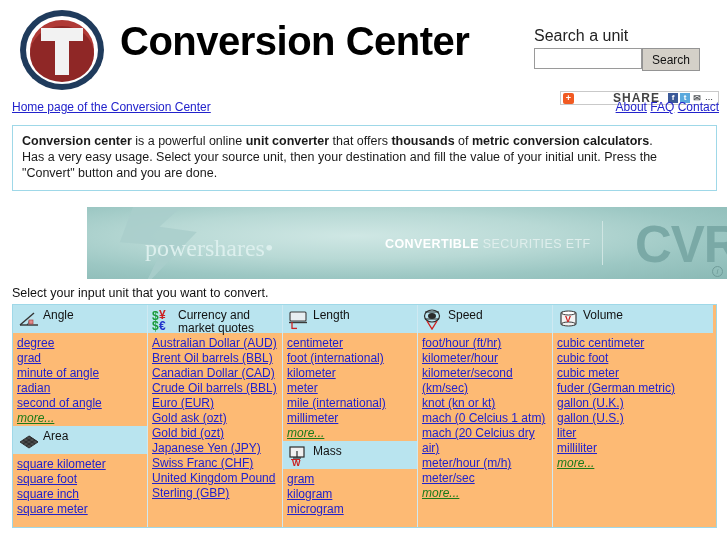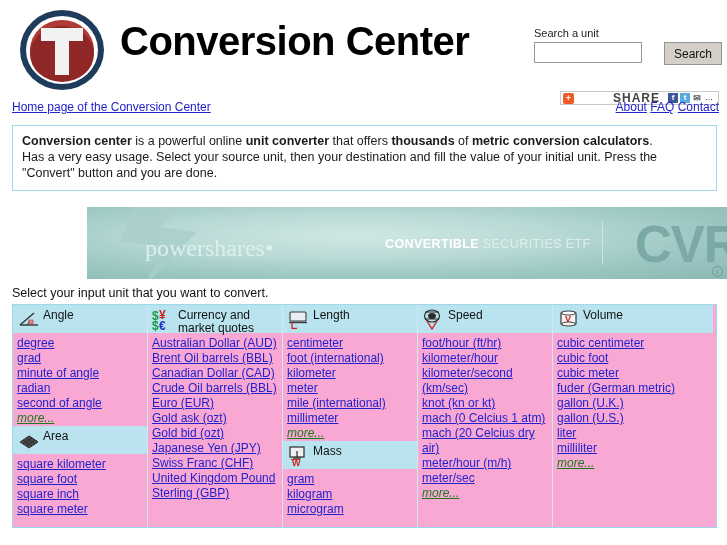--- a/index.html
+++ b/index.html
@@ -30,33 +30,33 @@
     letter-spacing: -0.5px;
     color: #000000;
     white-space: nowrap;
     font-family: "Liberation Sans", sans-serif;
   }
   .search-box {
     position: absolute; left: 534px; top: 27px;
     width: 185px;
   }
   .search-label {
-    font-size: 11px; color: #222; margin-bottom: 3px; display: block;
+    font-size: 16px; color: #222; margin-bottom: 3px; display: block;
   }
   .search-row { display: flex; align-items: stretch; }
   .search-input {
     width: 108px; height: 21px;
     border: 1px solid #9a9a9a;
     background: #ffffff;
     font-size: 12px;
     padding: 1px 3px;
     font-family: "Liberation Sans", sans-serif;
   }
   .search-btn {
-    margin-left: 22px;
+    margin-left: 0;
     height: 23px;
     padding: 0 9px;
     background: #d4d0c8;
     border: 1px solid #949494;
     font-size: 12px;
     color: #111;
     cursor: pointer;
     font-family: "Liberation Sans", sans-serif;
   }
 
@@ -179,21 +179,21 @@
   }
   .select-line b { font-weight: normal; }
 
   
   .unit-table {
     margin: 0 10px 0 12px;
     border: 1px solid #9fd8e8;
     display: flex;
     height: 224px;
     overflow: hidden;
-    background: #f9a8d4;
+    background: #fdba74;
   }
   .ucol {
     width: 135px;
     border-right: 1px solid #cfe9f2;
     overflow: hidden;
   }
   .ucol:last-child { border-right: none; width: 160px; }
   .cat-head {
     background: #b9e4ef;
     height: 28px;

